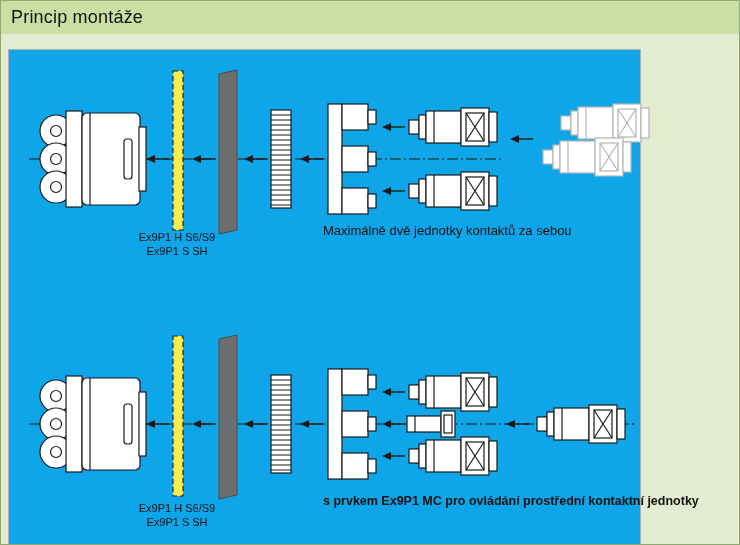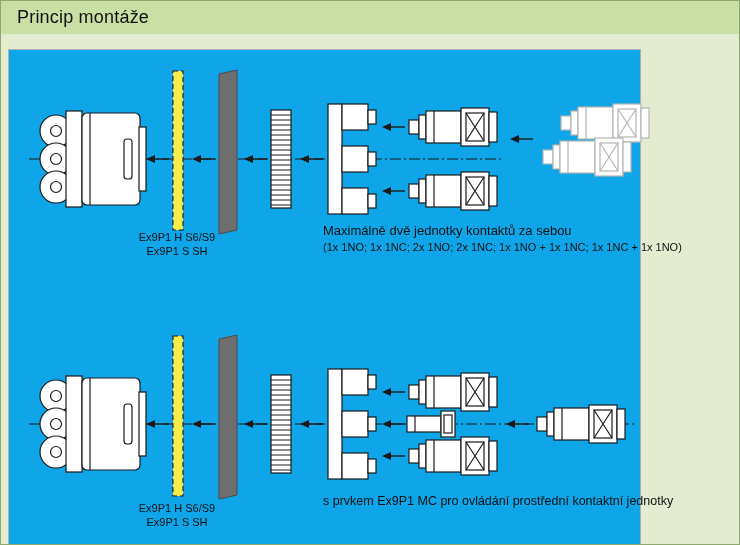--- a/index.html
+++ b/index.html
@@ -2,33 +2,33 @@
 <html style="--page-bg: #e3ecd0; --header-bg: #cadfa4; --border: #8fa86f; --panel-border: #b0b0b0; --membrane-yellow: #f8ec4a; --front-panel-gray: #6e6e6e; --line-black: #1a1a1a; --faded-gray: #b5b5b5;"><head>
 <meta charset="utf-8">
 <style>
   :root{
     --page-bg:#e3ecd0; --header-bg:#cadfa4; --border:#8fa86f; --panel-border:#b0b0b0;
     --membrane-yellow:#f8ec4a; --front-panel-gray:#6e6e6e; --line-black:#1a1a1a; --faded-gray:#b5b5b5;
   }
   *{margin:0;padding:0;box-sizing:border-box}
   body{font-family:"Liberation Sans", sans-serif; background:#fff;}
   .page{position:relative;width:740px;height:545px;background:var(--page-bg);border:1px solid var(--border);overflow:hidden}
-  .header{position:absolute;left:0;top:0;width:100%;height:33px;background:var(--header-bg);display:flex;align-items:center;padding-left:16px}
+  .header{position:absolute;left:0;top:0;width:100%;height:33px;background:var(--header-bg);display:flex;align-items:center;padding-left:10px}
   .header span{font-size:18px;color:#111;letter-spacing:.2px}
   .panel{position:absolute;left:7px;top:48px;width:633px;height:502px;background:#0ea5e9;border:1px solid var(--panel-border)}
   .diagram{position:absolute;left:0;top:0;color:var(--line-black)}
   .membrane{fill:var(--membrane-yellow);stroke:var(--line-black);stroke-width:1.1;stroke-dasharray:5 3}
   .fpanel{fill:var(--front-panel-gray);stroke:#4a4a4a;stroke-width:1}
   .cline{stroke:currentColor;stroke-width:1;stroke-dasharray:11 3 2 3;fill:none}
   .ghost{color:var(--faded-gray)}
   .txt{position:absolute;color:#111;white-space:nowrap}
   .mlabel{width:120px;text-align:center;font-size:11px;line-height:13px}
   .cap-bold{font-size:13px;font-weight:normal}
   .cap-detail{font-size:11px}
-  .cap-bold2{font-size:12.5px;font-weight:normal}
+  .cap-bold2{font-size:12.5px;font-weight:bold}
 </style>
 </head>
 <body>
 
 <div class="page">
   <div class="header">
     <span>Princip montáže</span>
   </div>
 
   <div class="panel">
@@ -125,20 +125,19 @@
       <use href="#p-arrow" x="372" y="337"></use>
       <use href="#p-arrow" x="372" y="369"></use>
       <use href="#p-arrow" x="372" y="401"></use>
       <use href="#p-arrow" x="496" y="369"></use>
     </svg>
 
     <div class="txt mlabel" style="left:108px;top:181px">Ex9P1 H S6/S9</div>
     <div class="txt mlabel" style="left:108px;top:195px">Ex9P1 S SH</div>
 
     <div class="txt cap-bold" style="left:314px;top:173px">Maximálně dvě jednotky kontaktů za sebou</div>
-    <div class="txt cap-detail" style="left:314px;top:191px">(1x 1NO; 1x 1NC; 2x 1NO; 2x 1NC; 1x 1NO + 1x 1NC; 1x 1NC + 1x 1NO)</div>
 
     <div class="txt mlabel" style="left:108px;top:452px">Ex9P1 H S6/S9</div>
     <div class="txt mlabel" style="left:108px;top:466px">Ex9P1 S SH</div>
 
     <div class="txt cap-bold2" style="left:314px;top:444px">s prvkem Ex9P1 MC pro ovládání prostřední kontaktní jednotky</div>
   </div>
 </div>
 
 </body></html>

